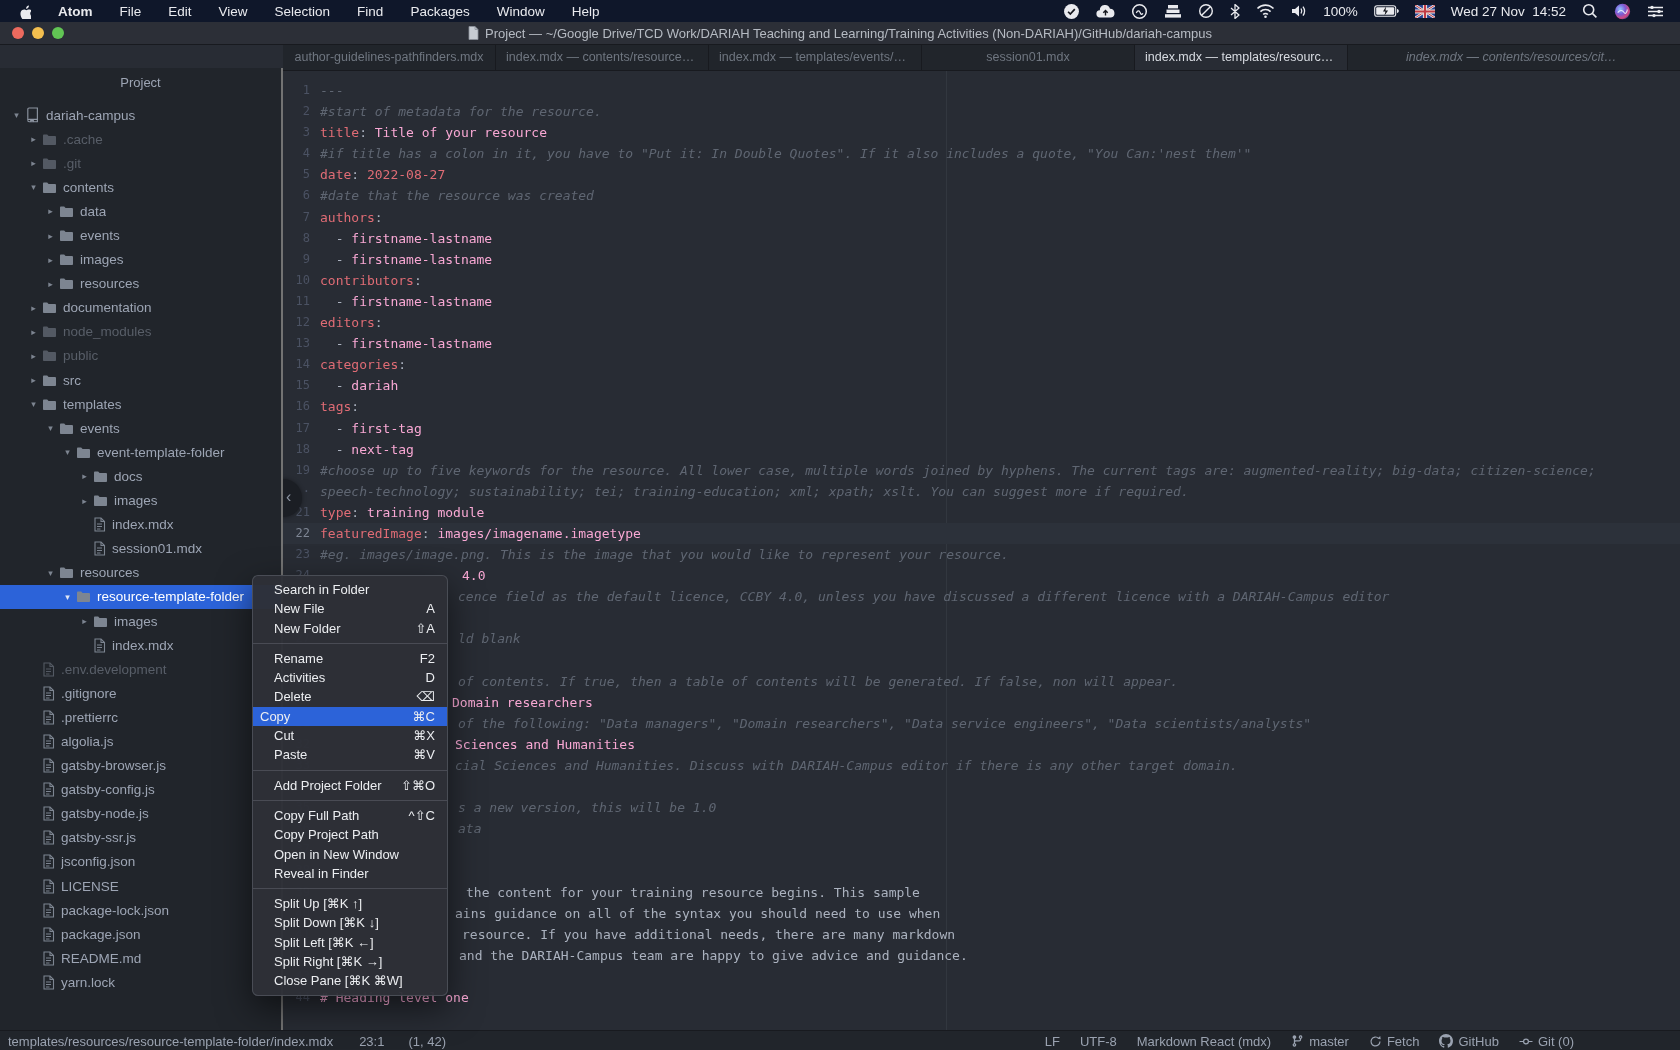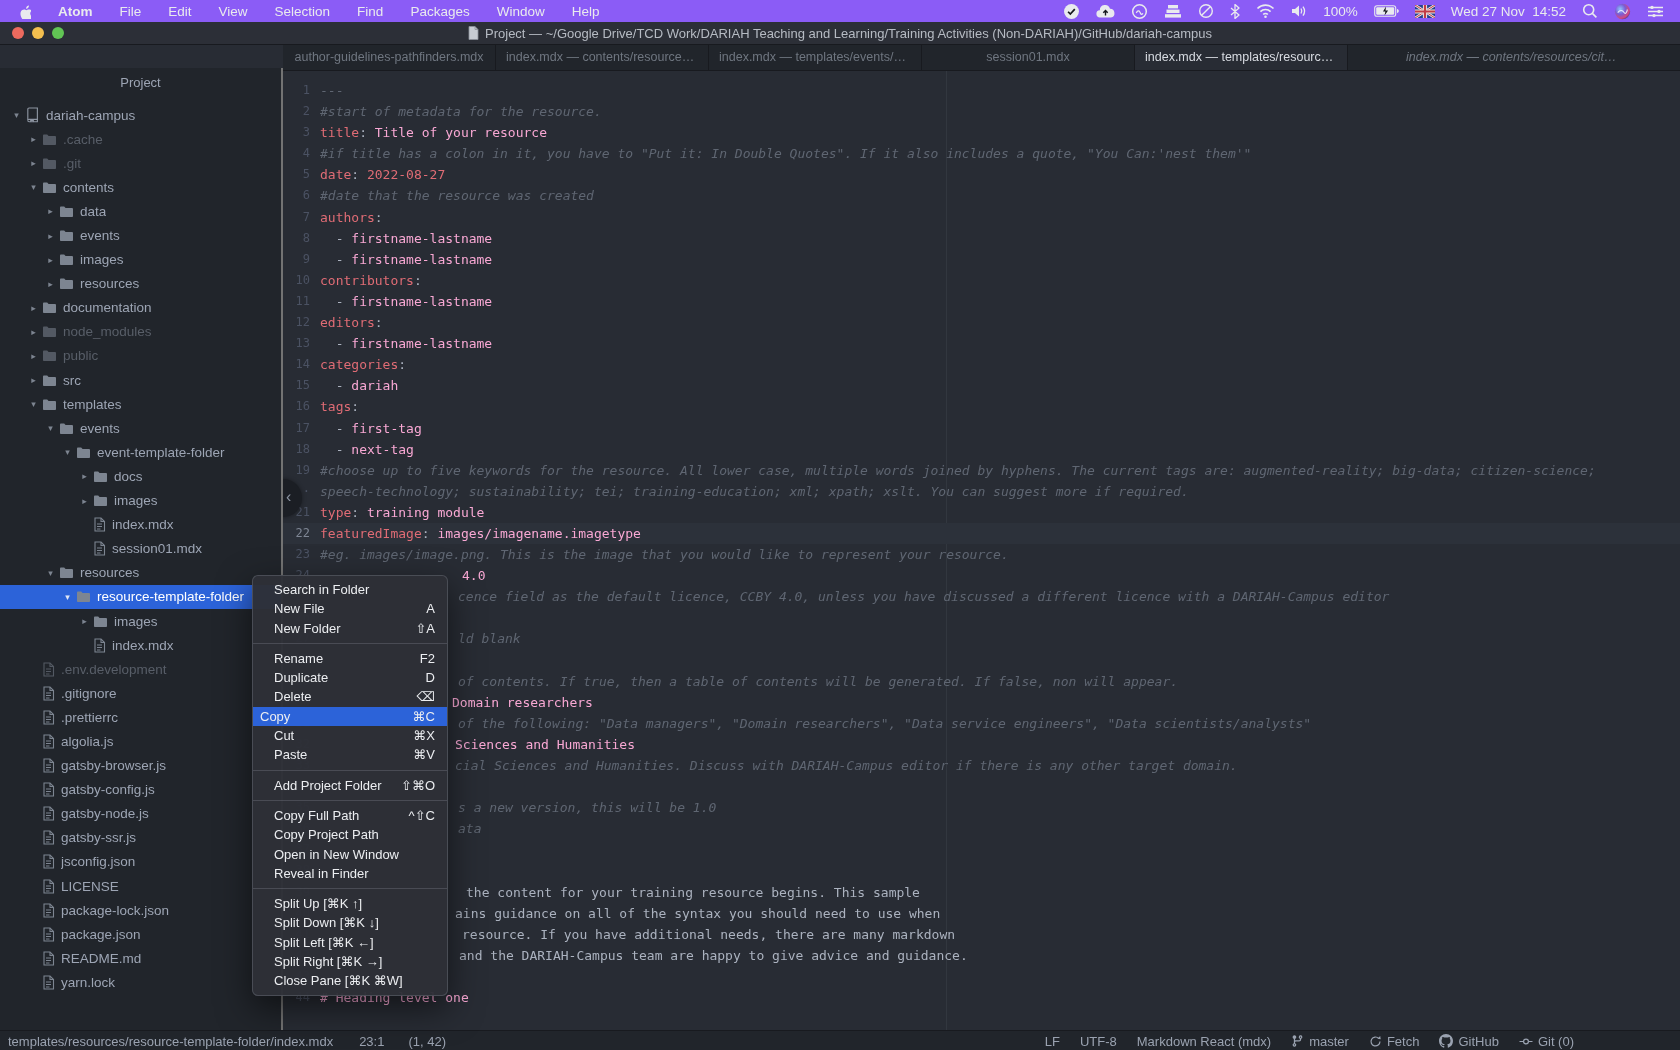--- a/index.html
+++ b/index.html
@@ -1,21 +1,21 @@
 <!DOCTYPE html>
 <html><head>
 <meta charset="utf-8">
 <style>
   html,body{margin:0;padding:0;}
   body{width:1680px;height:1050px;position:relative;overflow:hidden;background:#282c34;
        font-family:"Liberation Sans",sans-serif;-webkit-font-smoothing:antialiased;}
   svg{display:block}
 
   
-  .menubar{position:absolute;left:0;top:0;width:1680px;height:22px;background:#8b5cf6;
+  .menubar{position:absolute;left:0;top:0;width:1680px;height:22px;background:#0f172a;
            display:flex;justify-content:space-between;align-items:center;color:#e9eaee;font-size:13.5px;z-index:80;}
   .mb-left{display:flex;align-items:center;gap:27px;padding-left:18px;}
   .mb-left .mb-item{cursor:default;}
   .mb-left .mb-item.first{font-weight:bold;}
   .mb-right{display:flex;align-items:center;gap:16px;padding-right:16px;}
   .mb-right .mi{display:flex;align-items:center;}
   .mb-clock{white-space:pre;}
 
   
   .titlebar{position:absolute;left:0;top:22px;width:1680px;height:22px;background:#2c2f37;
@@ -716,21 +716,21 @@
     <div class="citem">
       <span>New Folder</span>
       <span class="sc">⇧A</span>
     </div>
     <div class="csep"></div>
     <div class="citem">
       <span>Rename</span>
       <span class="sc">F2</span>
     </div>
     <div class="citem">
-      <span>Duplicate</span>
+      <span>Activities</span>
       <span class="sc">D</span>
     </div>
     <div class="citem">
       <span>Delete</span>
       <span class="sc">⌫</span>
     </div>
     <div class="citem hl">
       <span>Copy</span>
       <span class="sc">⌘C</span>
     </div>

